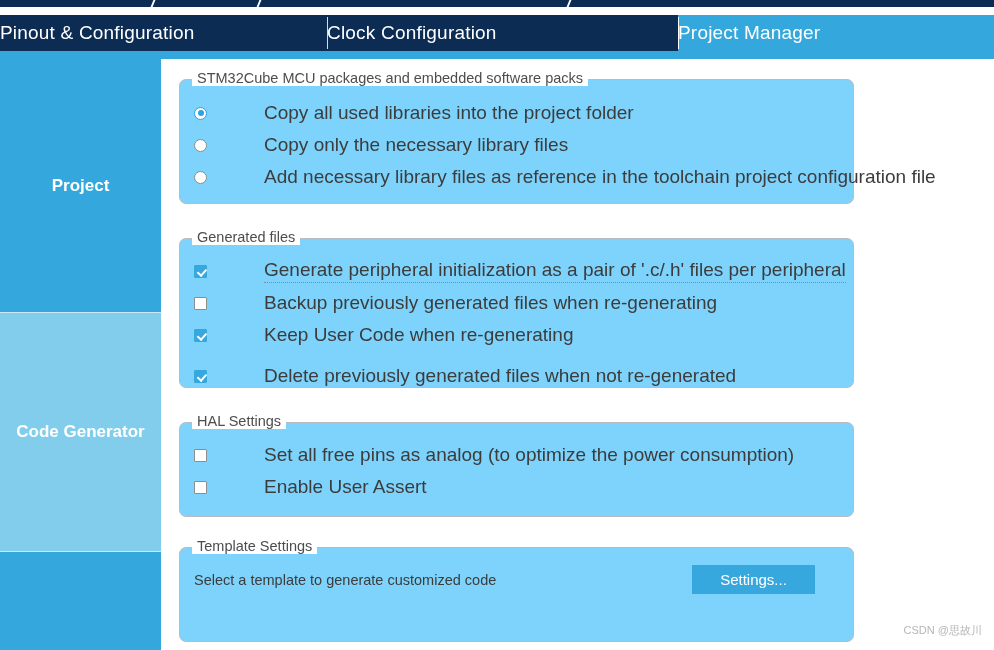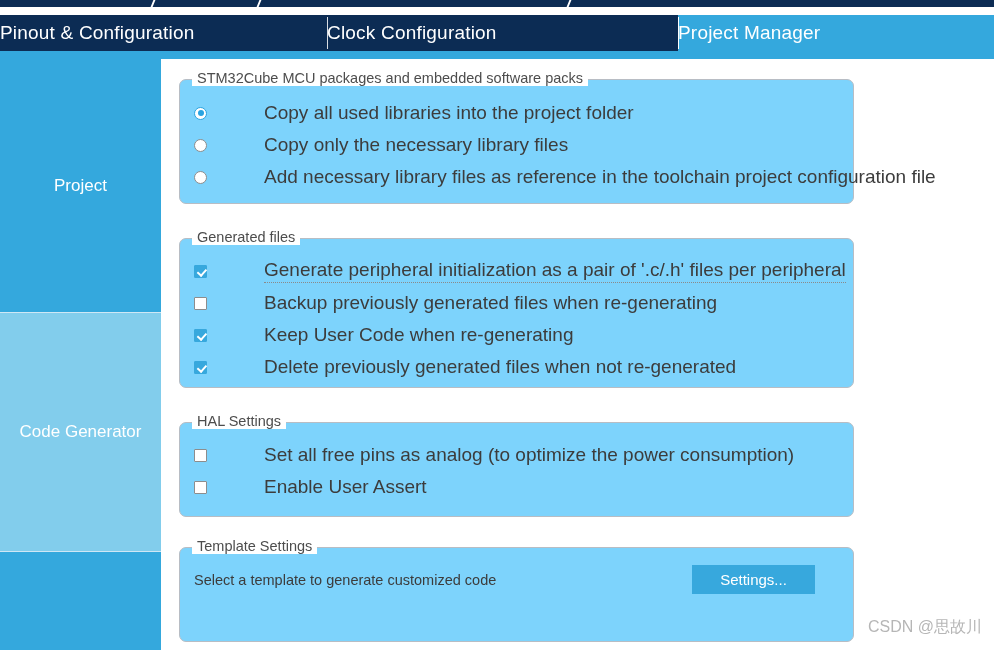--- a/index.html
+++ b/index.html
@@ -75,21 +75,21 @@
     position: absolute;
     left: 0; top: 51px;
     width: 994px; height: 8px;
     background: #34a8dd;
   }
 
   
   .sidebar {
     position: absolute;
     left: 0; top: 59px;
-    width: 172px; height: 591px;
+    width: 172px; height: 591px; font-weight: bold;
   }
   .side-item {
     width: 161px;
     display: flex;
     align-items: center;
     justify-content: center;
     color: #ffffff;
     font-size: 17px;
     cursor: pointer;
     user-select: none;
@@ -216,21 +216,21 @@
     font-family: "Liberation Sans", sans-serif;
     cursor: pointer;
     padding: 0;
   }
 
   
   .watermark {
     position: absolute;
     right: 12px; bottom: 12px;
     color: #b6b6b6;
-    font-size: 16px;
+    font-size: 11px;
     white-space: nowrap;
     user-select: none;
   }
 </style>
 </head>
 <body>
 
 <div id="app">
 
   <div class="ribbon-strip">
@@ -292,21 +292,21 @@
         <span class="opt-label focused">Generate peripheral initialization as a pair of '.c/.h' files per peripheral</span>
       </div>
       <div class="opt-row" style="top:53px;">
         <span class="checkbox"></span>
         <span class="opt-label">Backup previously generated files when re-generating</span>
       </div>
       <div class="opt-row" style="top:85px;">
         <span class="checkbox checked"></span>
         <span class="opt-label">Keep User Code when re-generating</span>
       </div>
-      <div class="opt-row" style="top:117px;">
+      <div class="opt-row" style="top:126px;">
         <span class="checkbox checked"></span>
         <span class="opt-label">Delete previously generated files when not re-generated</span>
       </div>
     </div>
 
     <div class="groupbox" id="gb-hal">
       <div class="gb-title">HAL Settings</div>
 
       <div class="opt-row" style="top:21px;">
         <span class="checkbox"></span>

